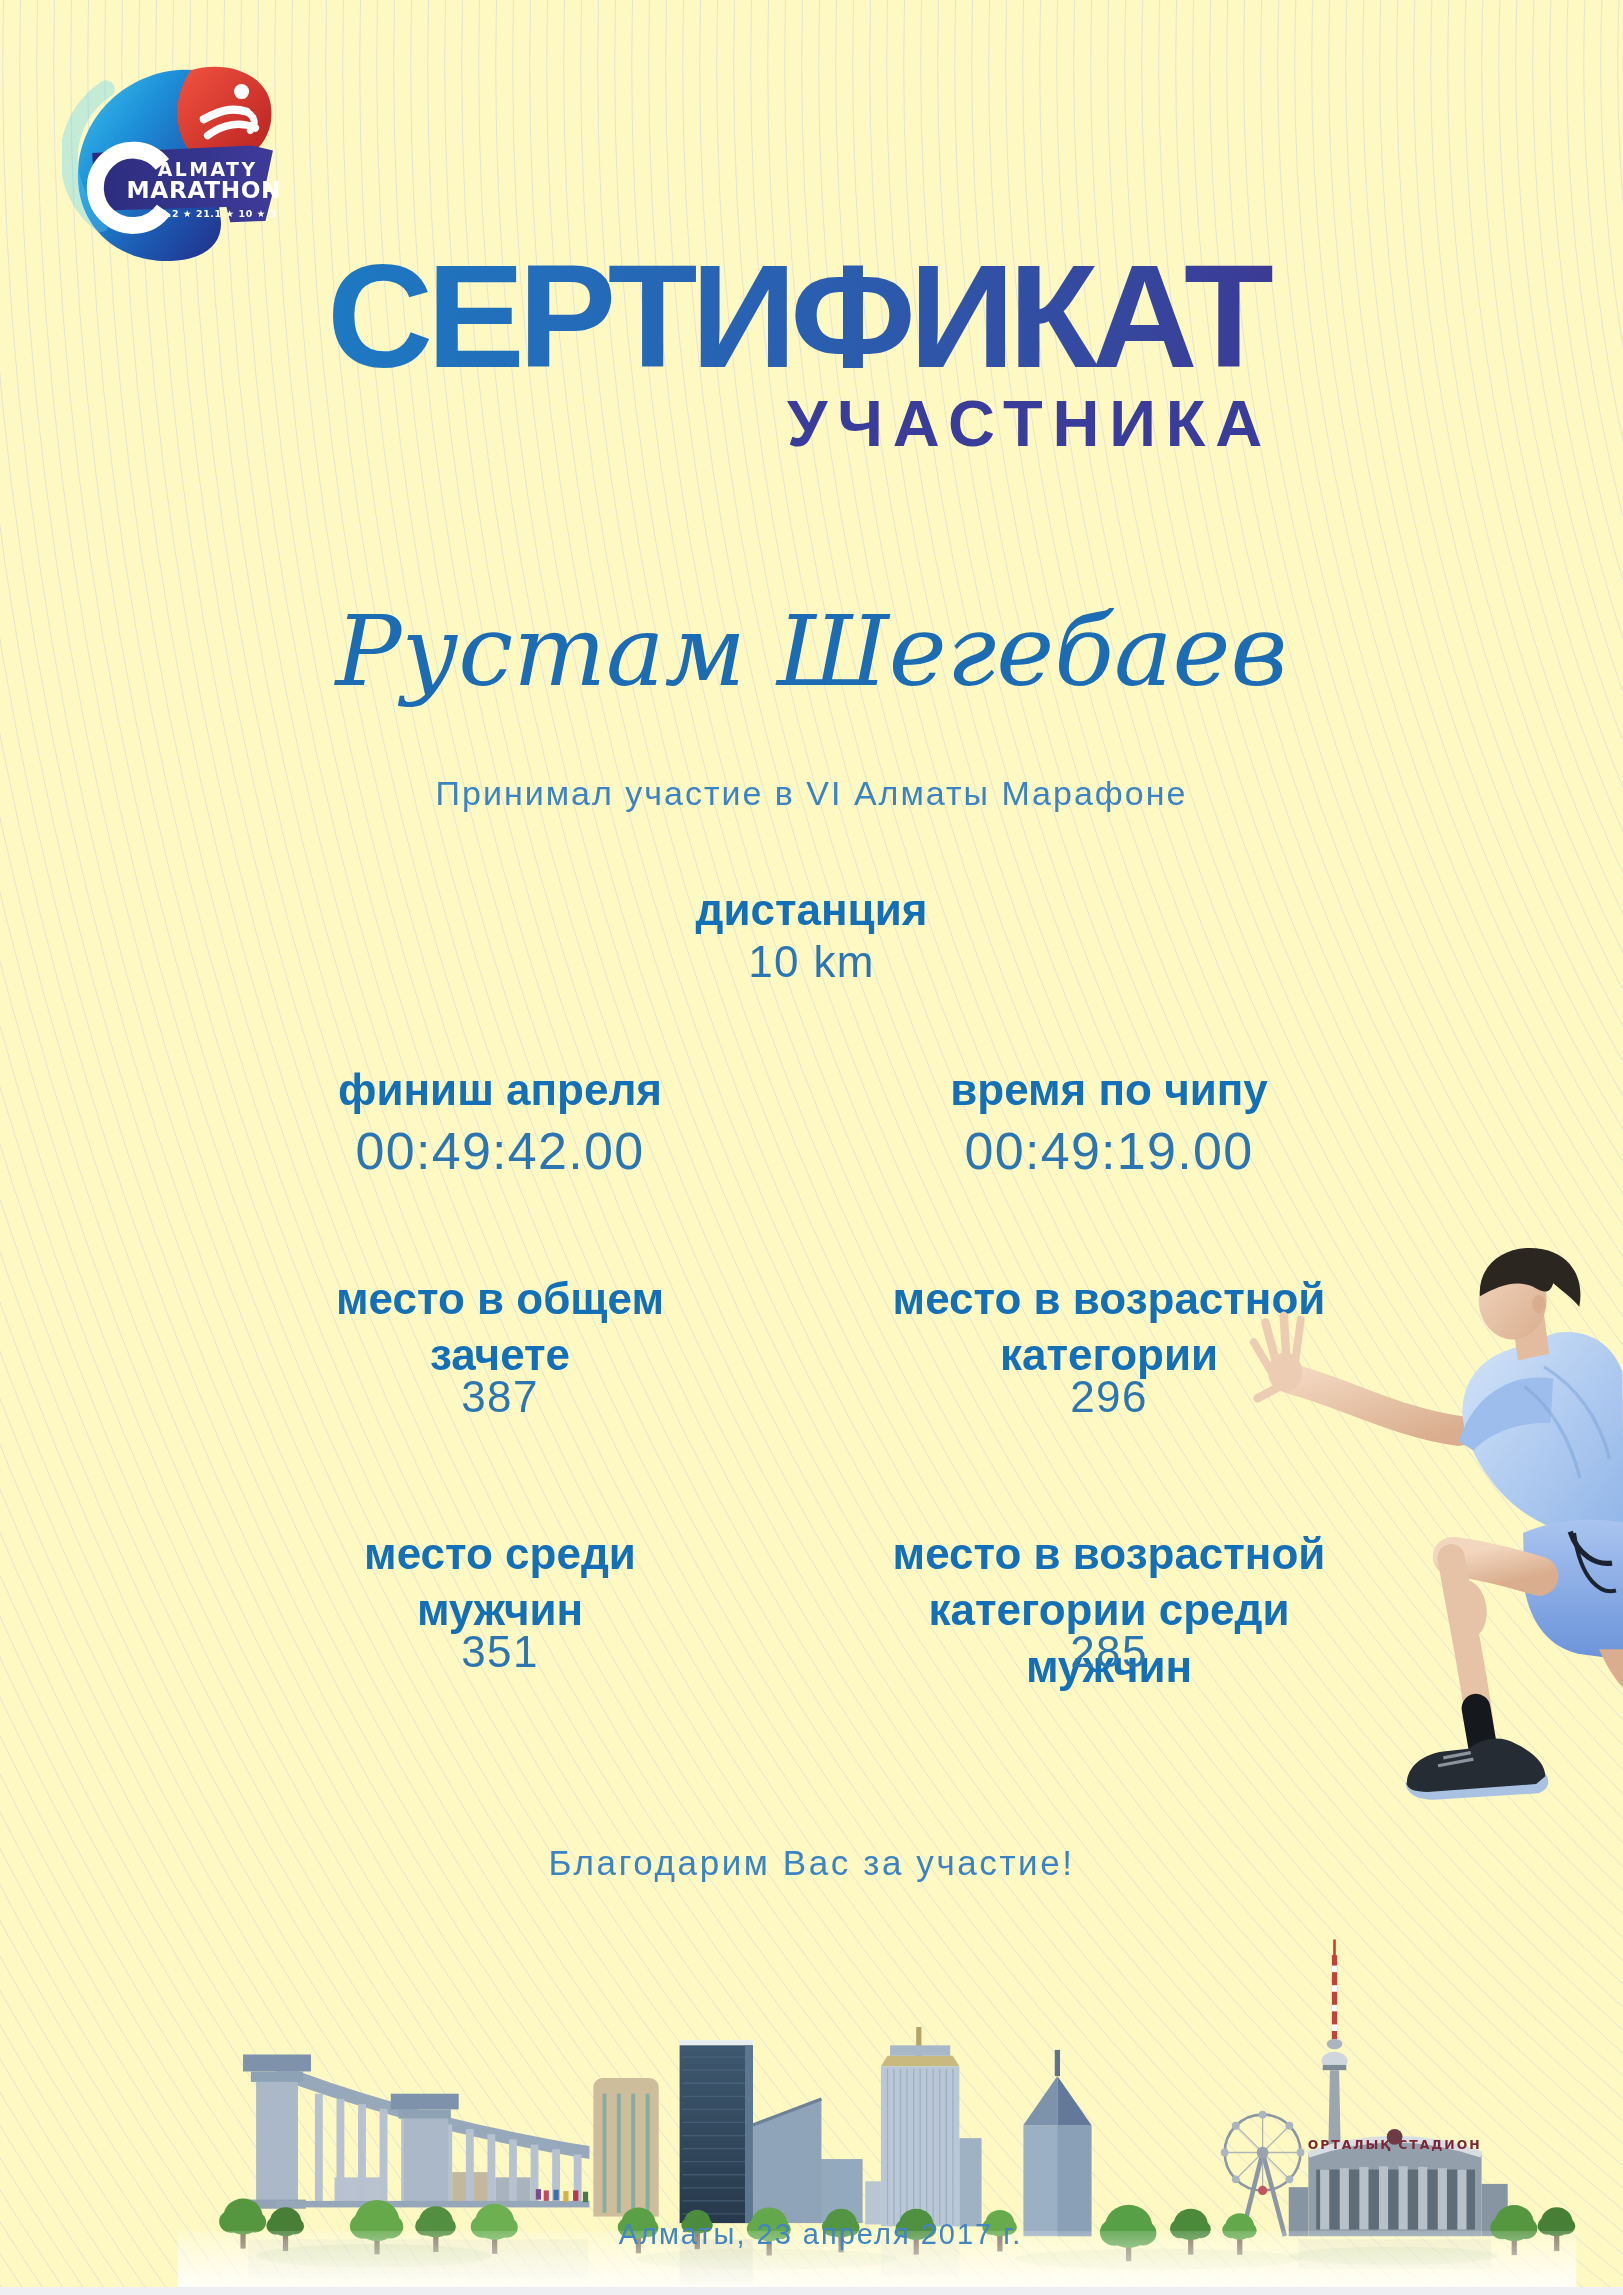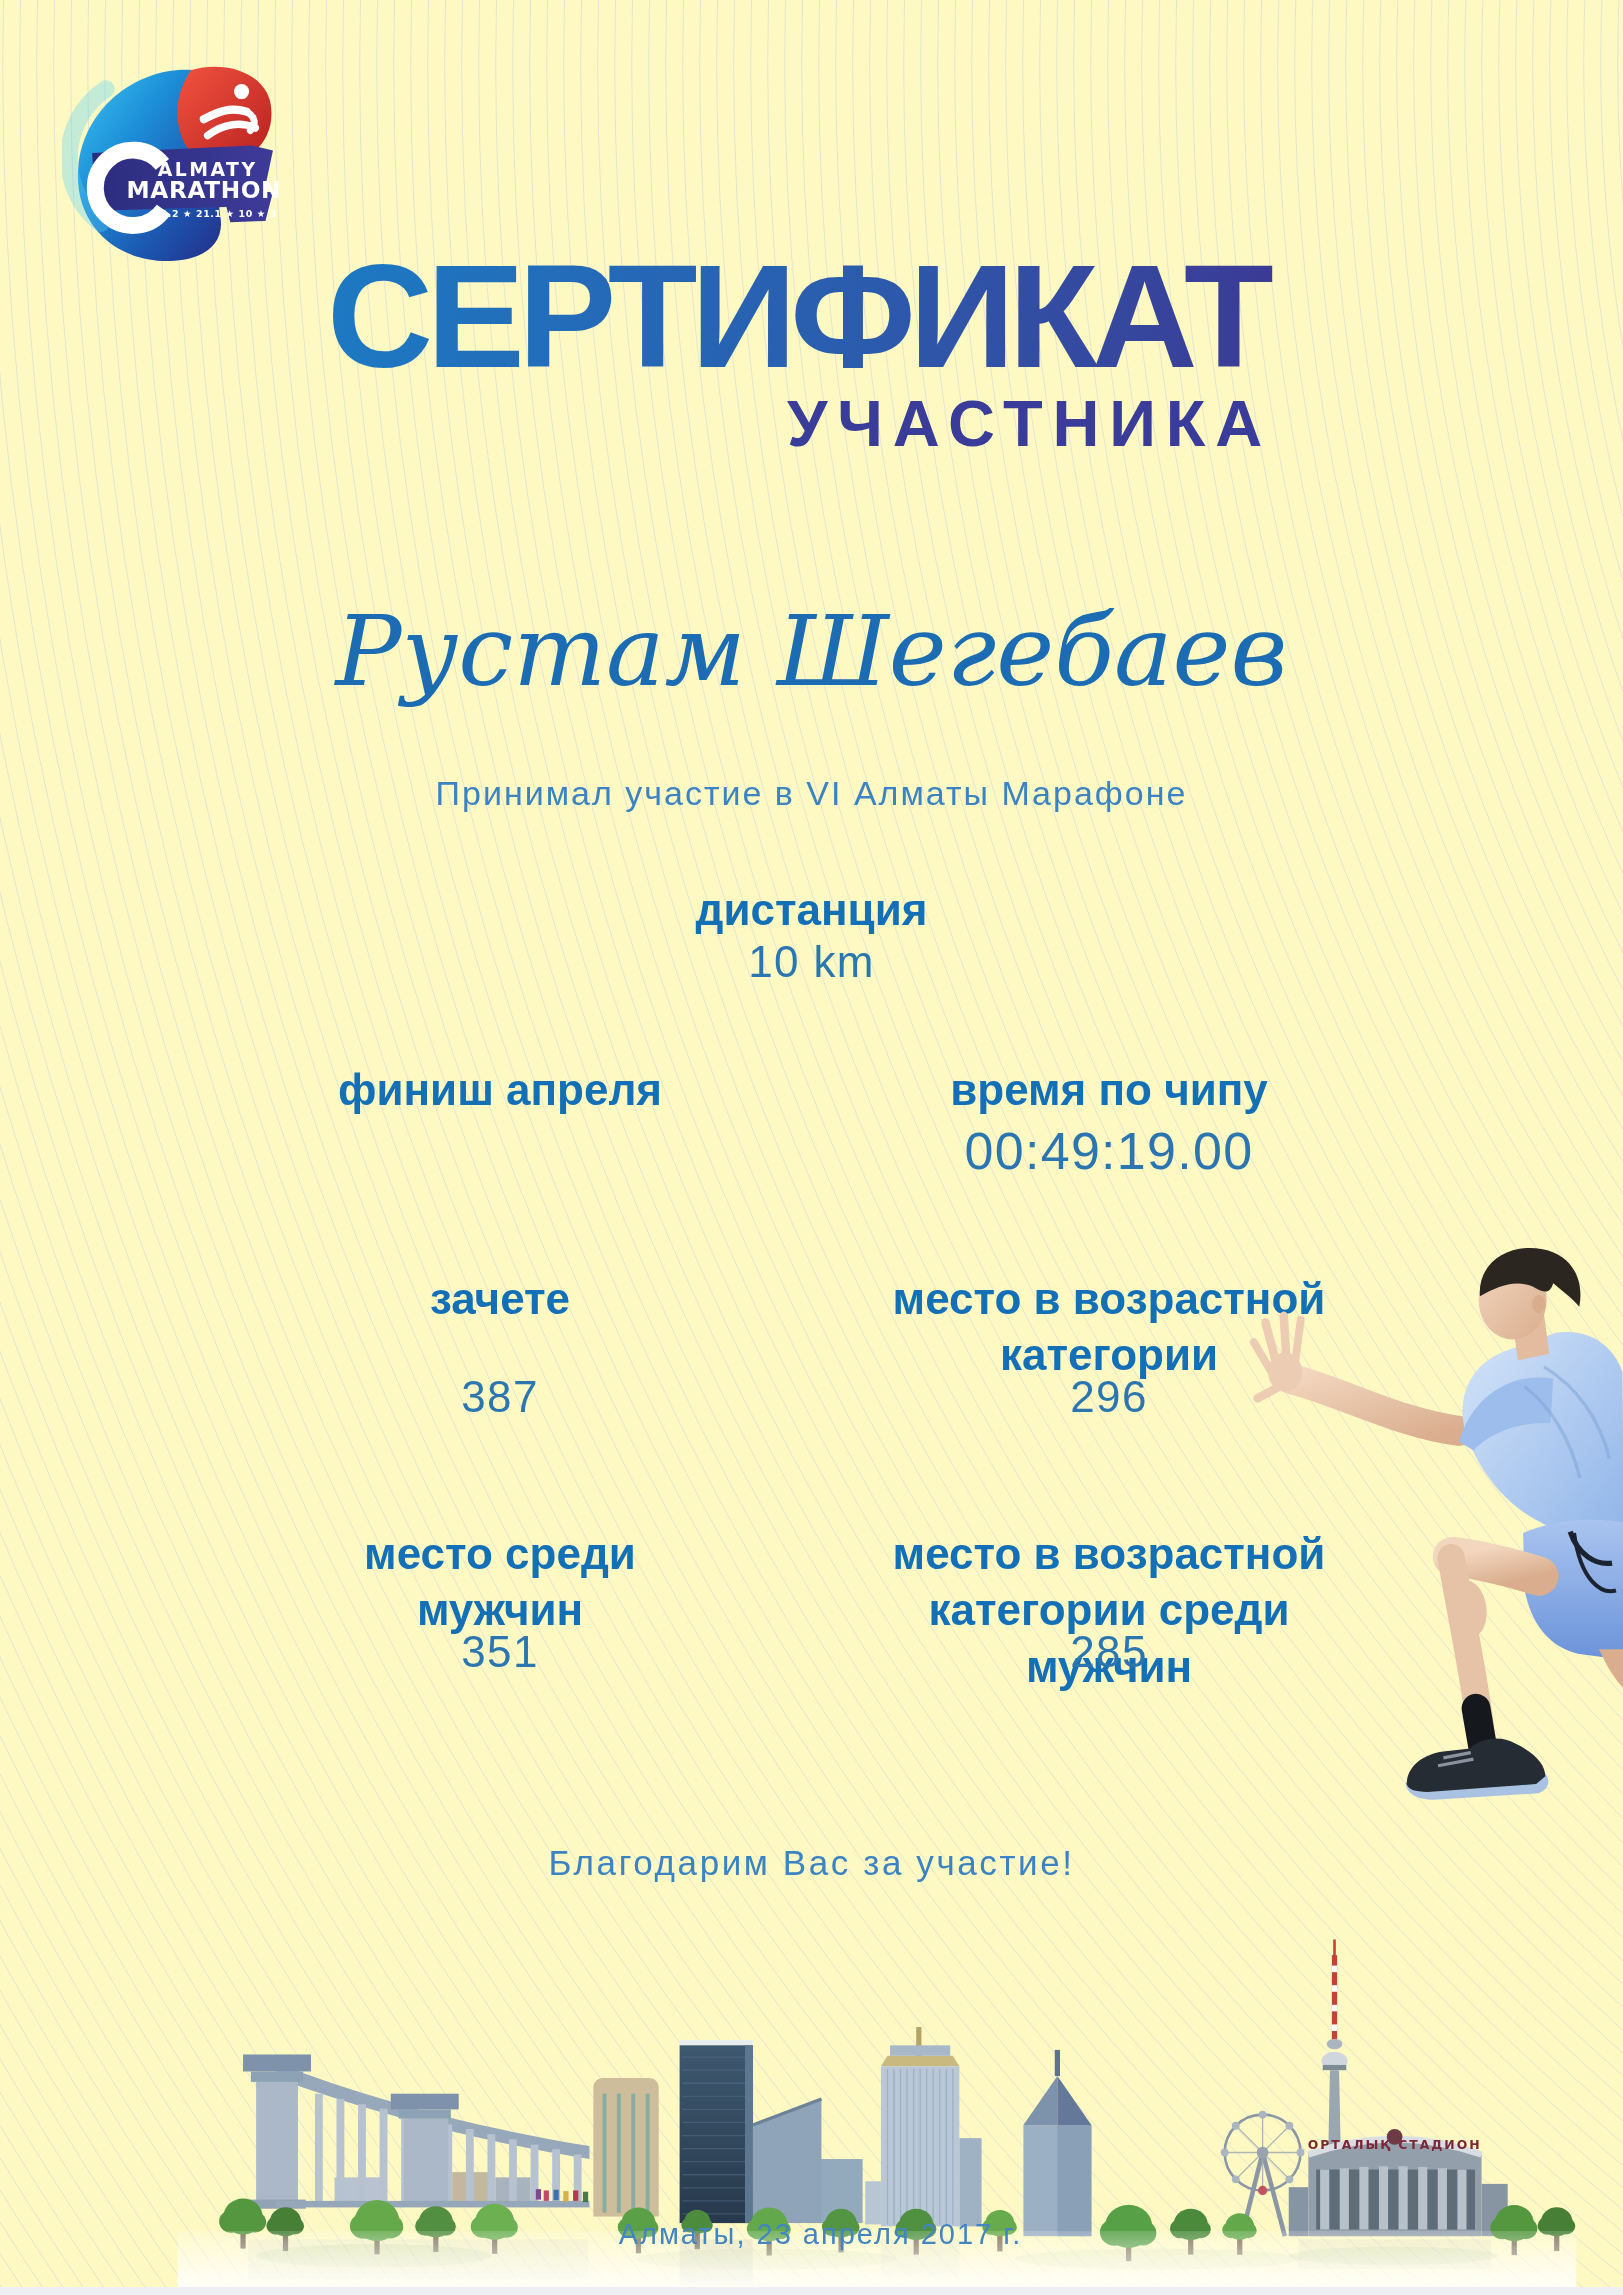--- a/index.html
+++ b/index.html
@@ -224,24 +224,26 @@
   <div class="abs title1">СЕРТИФИКАТ</div>
   <div class="abs title2">УЧАСТНИКА</div>
 
   <div class="abs name">Рустам Шегебаев</div>
   <div class="abs eventline">Принимал участие в VI Алматы Марафоне</div>
 
   <div class="abs cw label" style="top:882px">дистанция</div>
   <div class="abs cw value" style="top:940px">10 km</div>
 
   <div class="abs c1 label" style="top:1062px">финиш апреля</div>
+  <div class="abs c1 value time" style="top:1125px">00:49:42.00</div>
   <div class="abs c2 label" style="top:1062px">время по чипу</div>
   <div class="abs c2 value time" style="top:1125px">00:49:19.00</div>
 
   <div class="abs c1 label" style="top:1271px">
+    <div>место в общем</div>
     <div>зачете</div>
   </div>
   <div class="abs c1 value" style="top:1375px">387</div>
   <div class="abs c2 label" style="top:1271px">
     <div>место в возрастной</div>
     <div>категории</div>
   </div>
   <div class="abs c2 value" style="top:1375px">296</div>
 
   <div class="abs c1 label" style="top:1526px">

